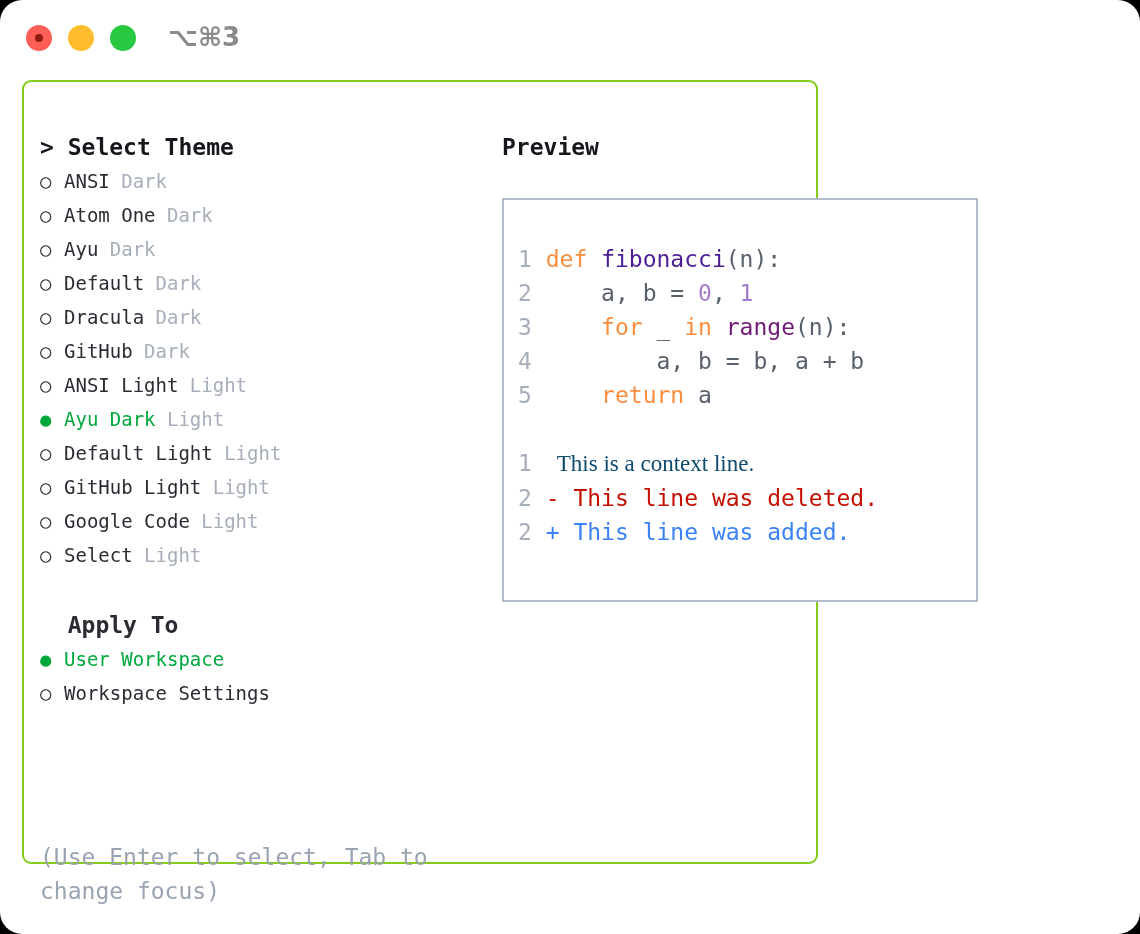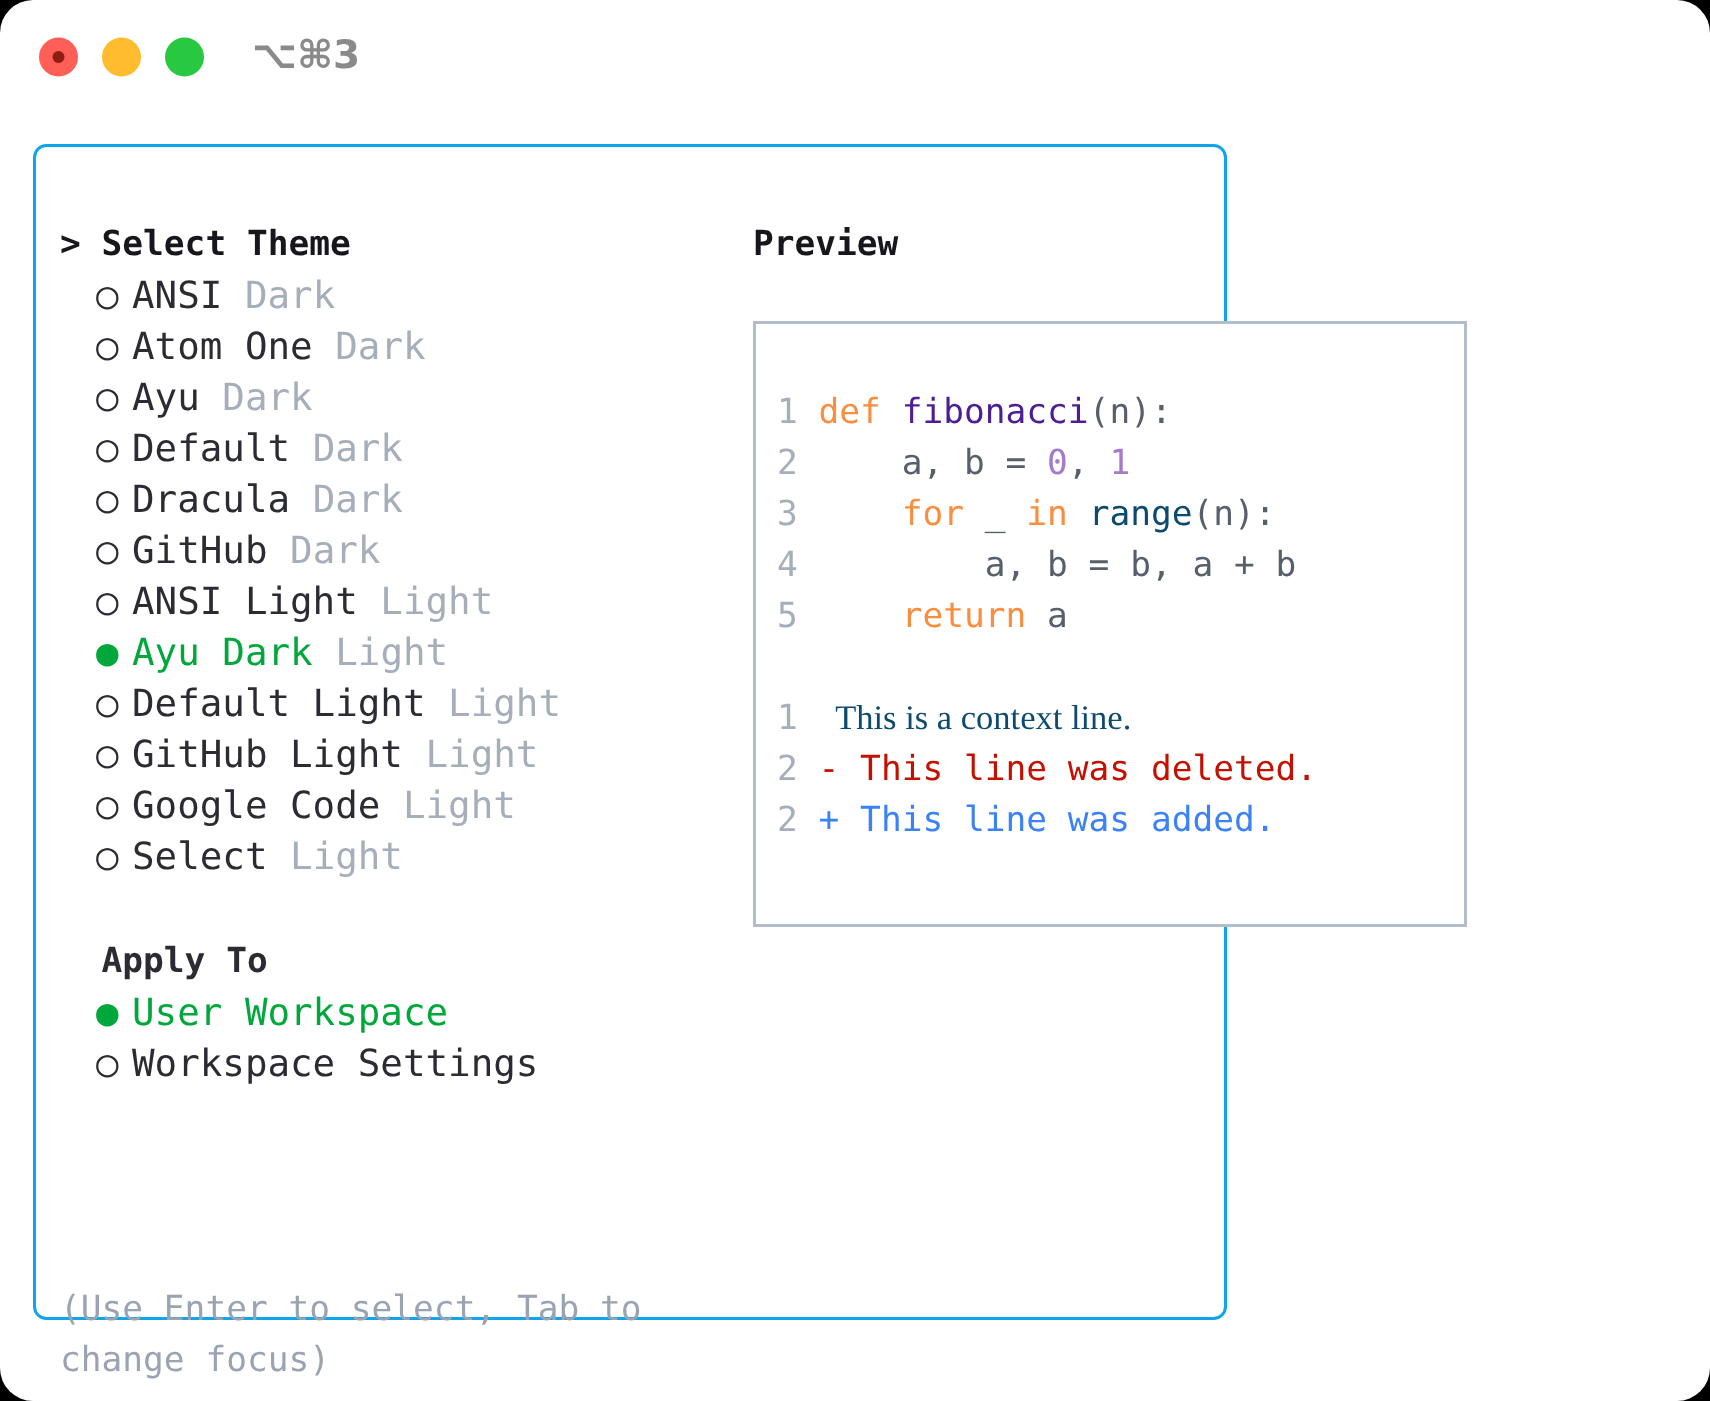--- a/index.html
+++ b/index.html
@@ -67,24 +67,24 @@
     font-weight: bold;
     color: #8a8a8a;
     letter-spacing: 0px;
     font-family: "DejaVu Sans", "Liberation Sans", sans-serif;
   }
 
   
   .panel {
     position: absolute;
     left: 22px;
-    top: 96px;
+    top: 80px;
     width: 796px;
     height: 784px;
-    border: 2px solid #0ea5e9;
+    border: 2px solid #84cc16;
     border-radius: 9px;
     box-sizing: border-box;
     background: #ffffff;
   }
 
   .content {
     position: absolute;
     left: 0; top: 0;
     width: 100%;
     height: 100%;
@@ -102,26 +102,25 @@
     font-weight: bold;
     color: #16161c;
     line-height: 34px;
     white-space: pre;
   }
   .section-header.plain {
     font-weight: bold;
     color: #2b2b33;
   }
   .row {
-    font-size: 25px;
+    font-size: 19px;
     line-height: 34px;
     color: #2b2b33;
     white-space: pre;
     display: block;
-    margin-left: 24px;
   }
   .bullet {
     display: inline-block;
     width: 24px;
   }
   .row.selected .bullet,
   .row.selected .row-label { color: #00a83c; }
   .row-label { color: #2b2b33; }
   .row-badge { color: #a6aeba; }
 
@@ -163,21 +162,21 @@
     position: absolute;
     left: 14px;
     top: 42px;
     font-size: 23px;
     line-height: 34px;
     white-space: pre;
   }
   .code .ln  { color: #a6aeba; }
   .code .kw  { color: #fa8d3e; }
   .code .fn  { color: #4c1d95; }
-  .code .bi  { color: #0c4a6e; text-align: center; }
+  .code .bi  { color: #701a75; text-align: center; }
   .code .num { color: #a37acc; }
   .code .txt { color: #575f6b; }
   .code .ctx { color: #0c4a6e; font-family: Liberation Serif, serif; }
   .code .del { color: #c41000; }
   .code .add { color: #3b82f6; }
   .code-gap { height: 34px; }
 </style>
 </head>
 <body>
 

